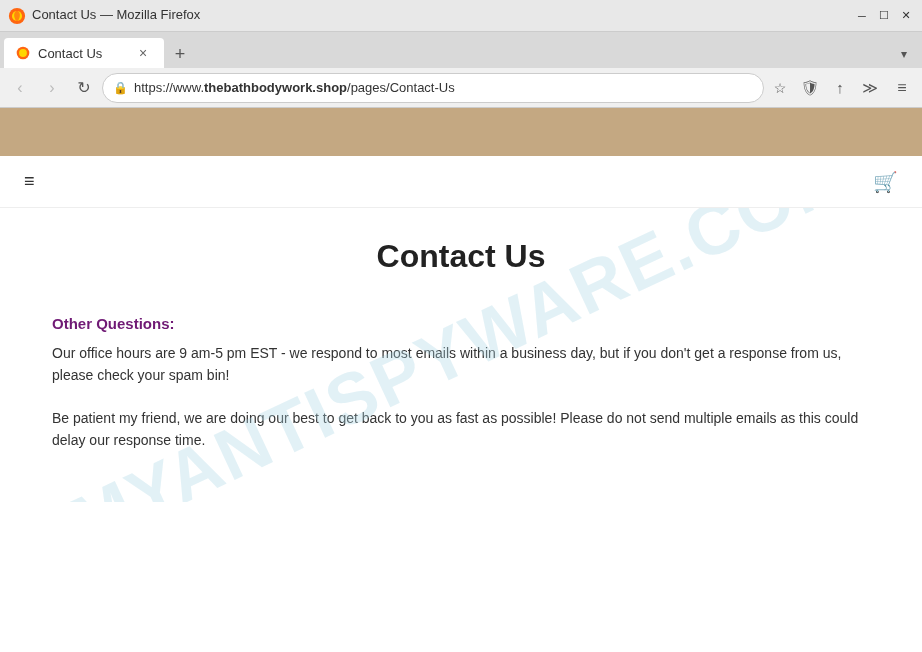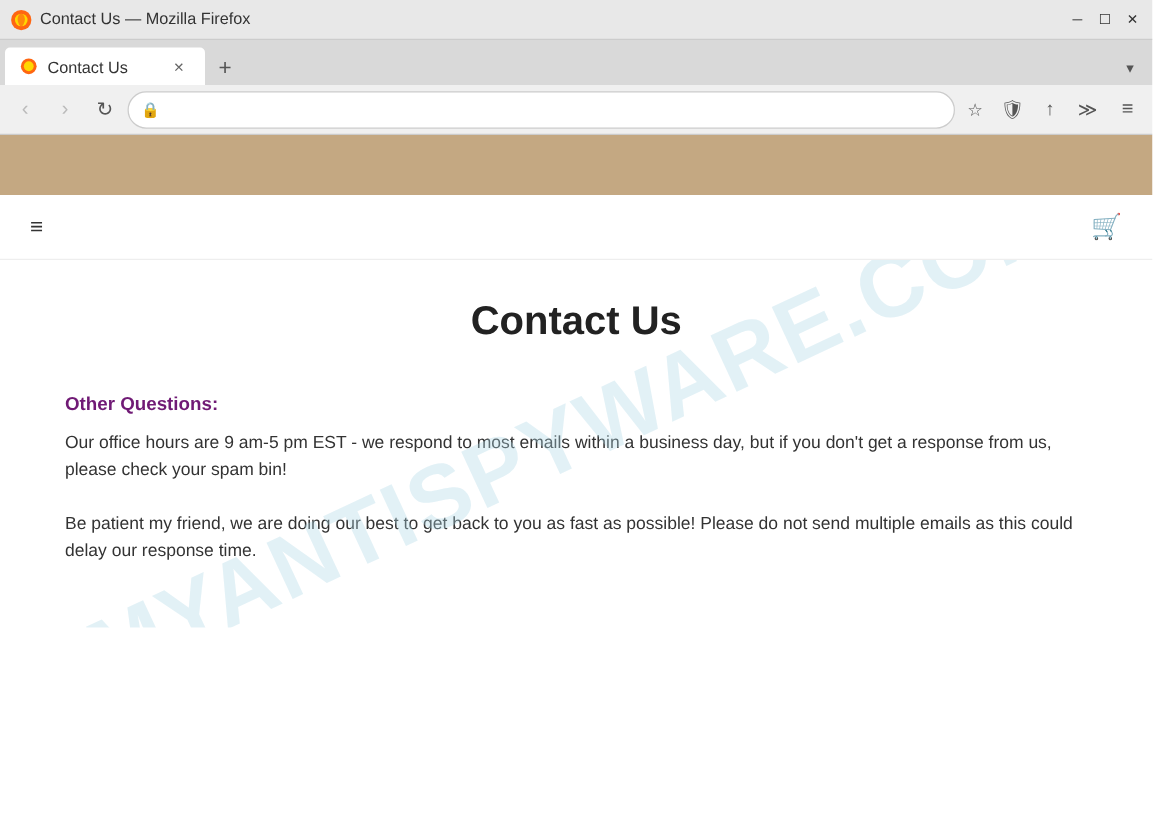--- a/index.html
+++ b/index.html
@@ -266,20 +266,23 @@
   <div class="tab-new-btn">+</div>
   <div class="tab-dropdown" style="margin-left:auto;">▾</div>
 </div>
 
 <div class="address-bar">
   <div class="nav-btn disabled">‹</div>
   <div class="nav-btn disabled">›</div>
   <div class="nav-btn">↻</div>
   <div class="url-bar">
     <span style="font-size:12px;color:#555;">🔒</span>
+    <span style="font-size:13px;color:#333;">
+      <span>https://www.</span><span style="font-weight:bold;">thebathbodywork.shop</span><span>/pages/Contact-Us</span>
+    </span>
   </div>
   <div class="bookmark-icon">☆</div>
   <div class="toolbar-icons">
     <div class="toolbar-icon">🛡</div>
     <div class="toolbar-icon">↑</div>
     <div class="toolbar-icon">≫</div>
   </div>
   <div class="menu-btn">≡</div>
 </div>
 

